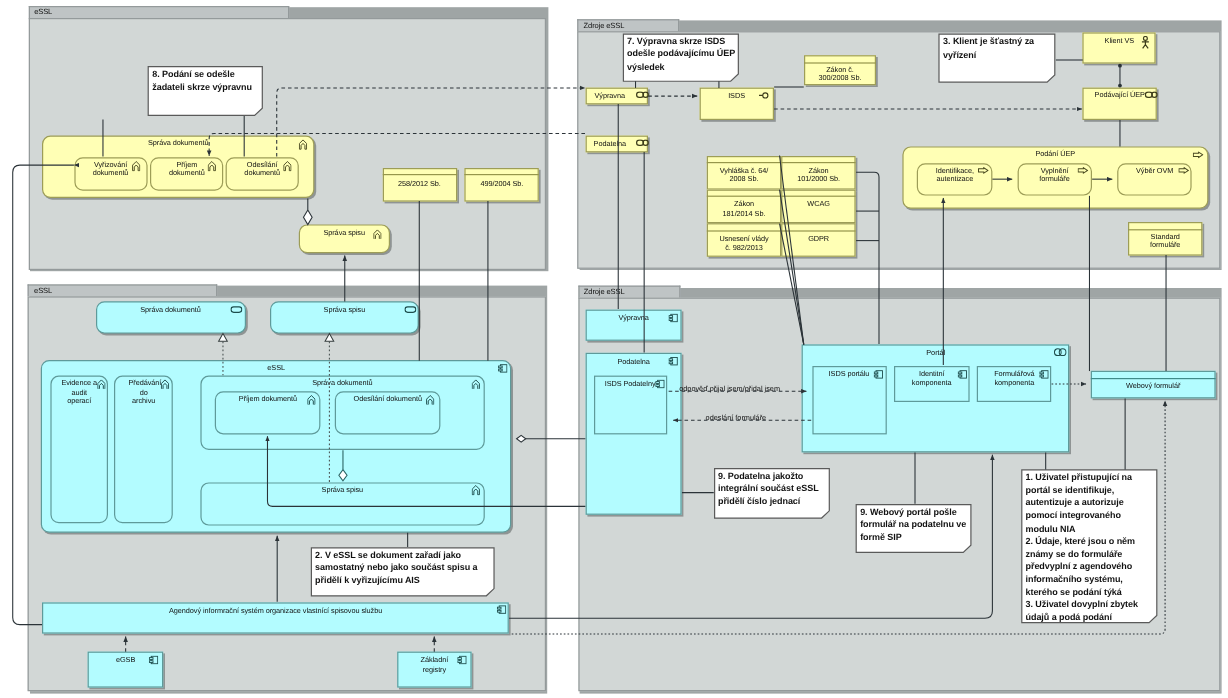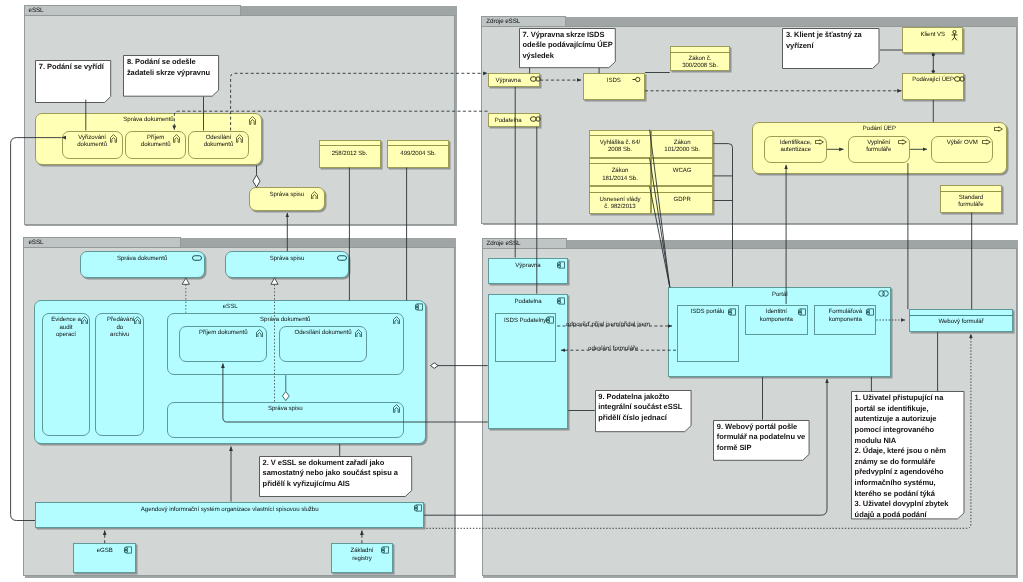--- a/index.html
+++ b/index.html
@@ -89,26 +89,20 @@
 
 <div class="abs ylw sh" style="left:318.5px;top:139.8px;width:62px;height:27.8px;">
   <div class="abs" style="left:-1px;right:-1px;top:4.5px;height:1px;background:#96964b;"></div>
   <div class="lbl" style="top:9px;">258/2012 Sb.</div>
 </div>
 <div class="abs ylw sh" style="left:387.4px;top:139.8px;width:61.6px;height:27.8px;">
   <div class="abs" style="left:-1px;right:-1px;top:4.5px;height:1px;background:#96964b;"></div>
   <div class="lbl" style="top:9px;">499/2004 Sb.</div>
 </div>
 
-<div class="abs note" style="left:35.3px;top:60.2px;width:76.2px;height:43px;">
-  <svg width="76.2" height="43" viewBox="0 0 76.2 43">
-        <path d="M0.5 0.5 H75.7 V36.5 L69.7 42.5 H0.5 Z" fill="#ffffff" stroke="#5a5a5a" stroke-width="1"></path>
-      </svg>
-  <div class="txt">7. Podání se vyřídí</div>
-</div>
 <div class="abs note" style="left:123.4px;top:55px;width:96.1px;height:41.7px;">
   <svg width="96.1" height="41.7" viewBox="0 0 96.1 41.7">
         <path d="M0.5 0.5 H95.6 V35.2 L89.2 41.2 H0.5 Z" fill="#ffffff" stroke="#5a5a5a" stroke-width="1"></path>
       </svg>
   <div class="txt">8. Podání se odešle žadateli skrze výpravnu</div>
 </div>
 
 <div class="abs note" style="left:519px;top:27.5px;width:96.8px;height:40.2px;">
   <svg width="96.8" height="40.2" viewBox="0 0 96.8 40.2">
         <path d="M0.5 0.5 H96.3 V33.7 L89.9 39.7 H0.5 Z" fill="#ffffff" stroke="#5a5a5a" stroke-width="1"></path>

